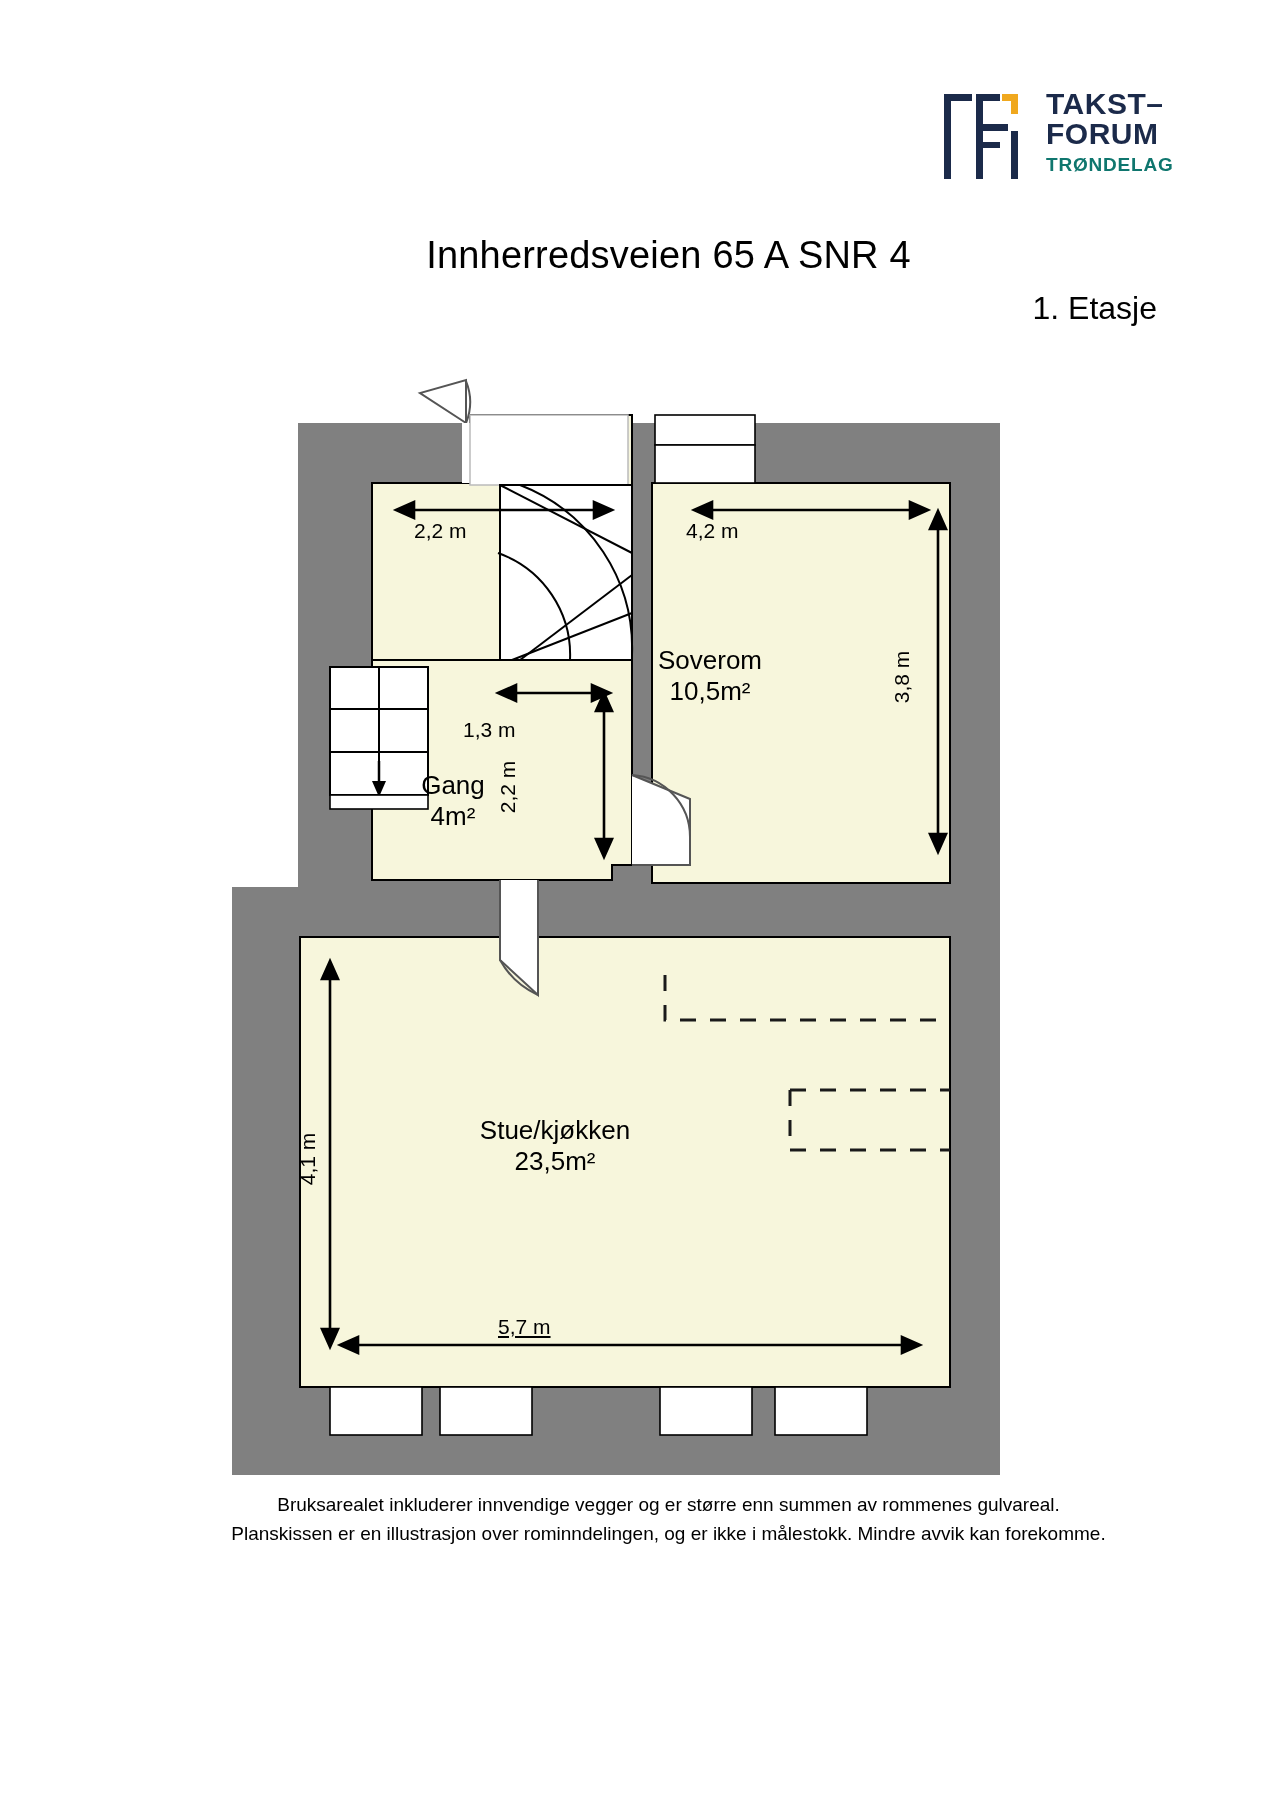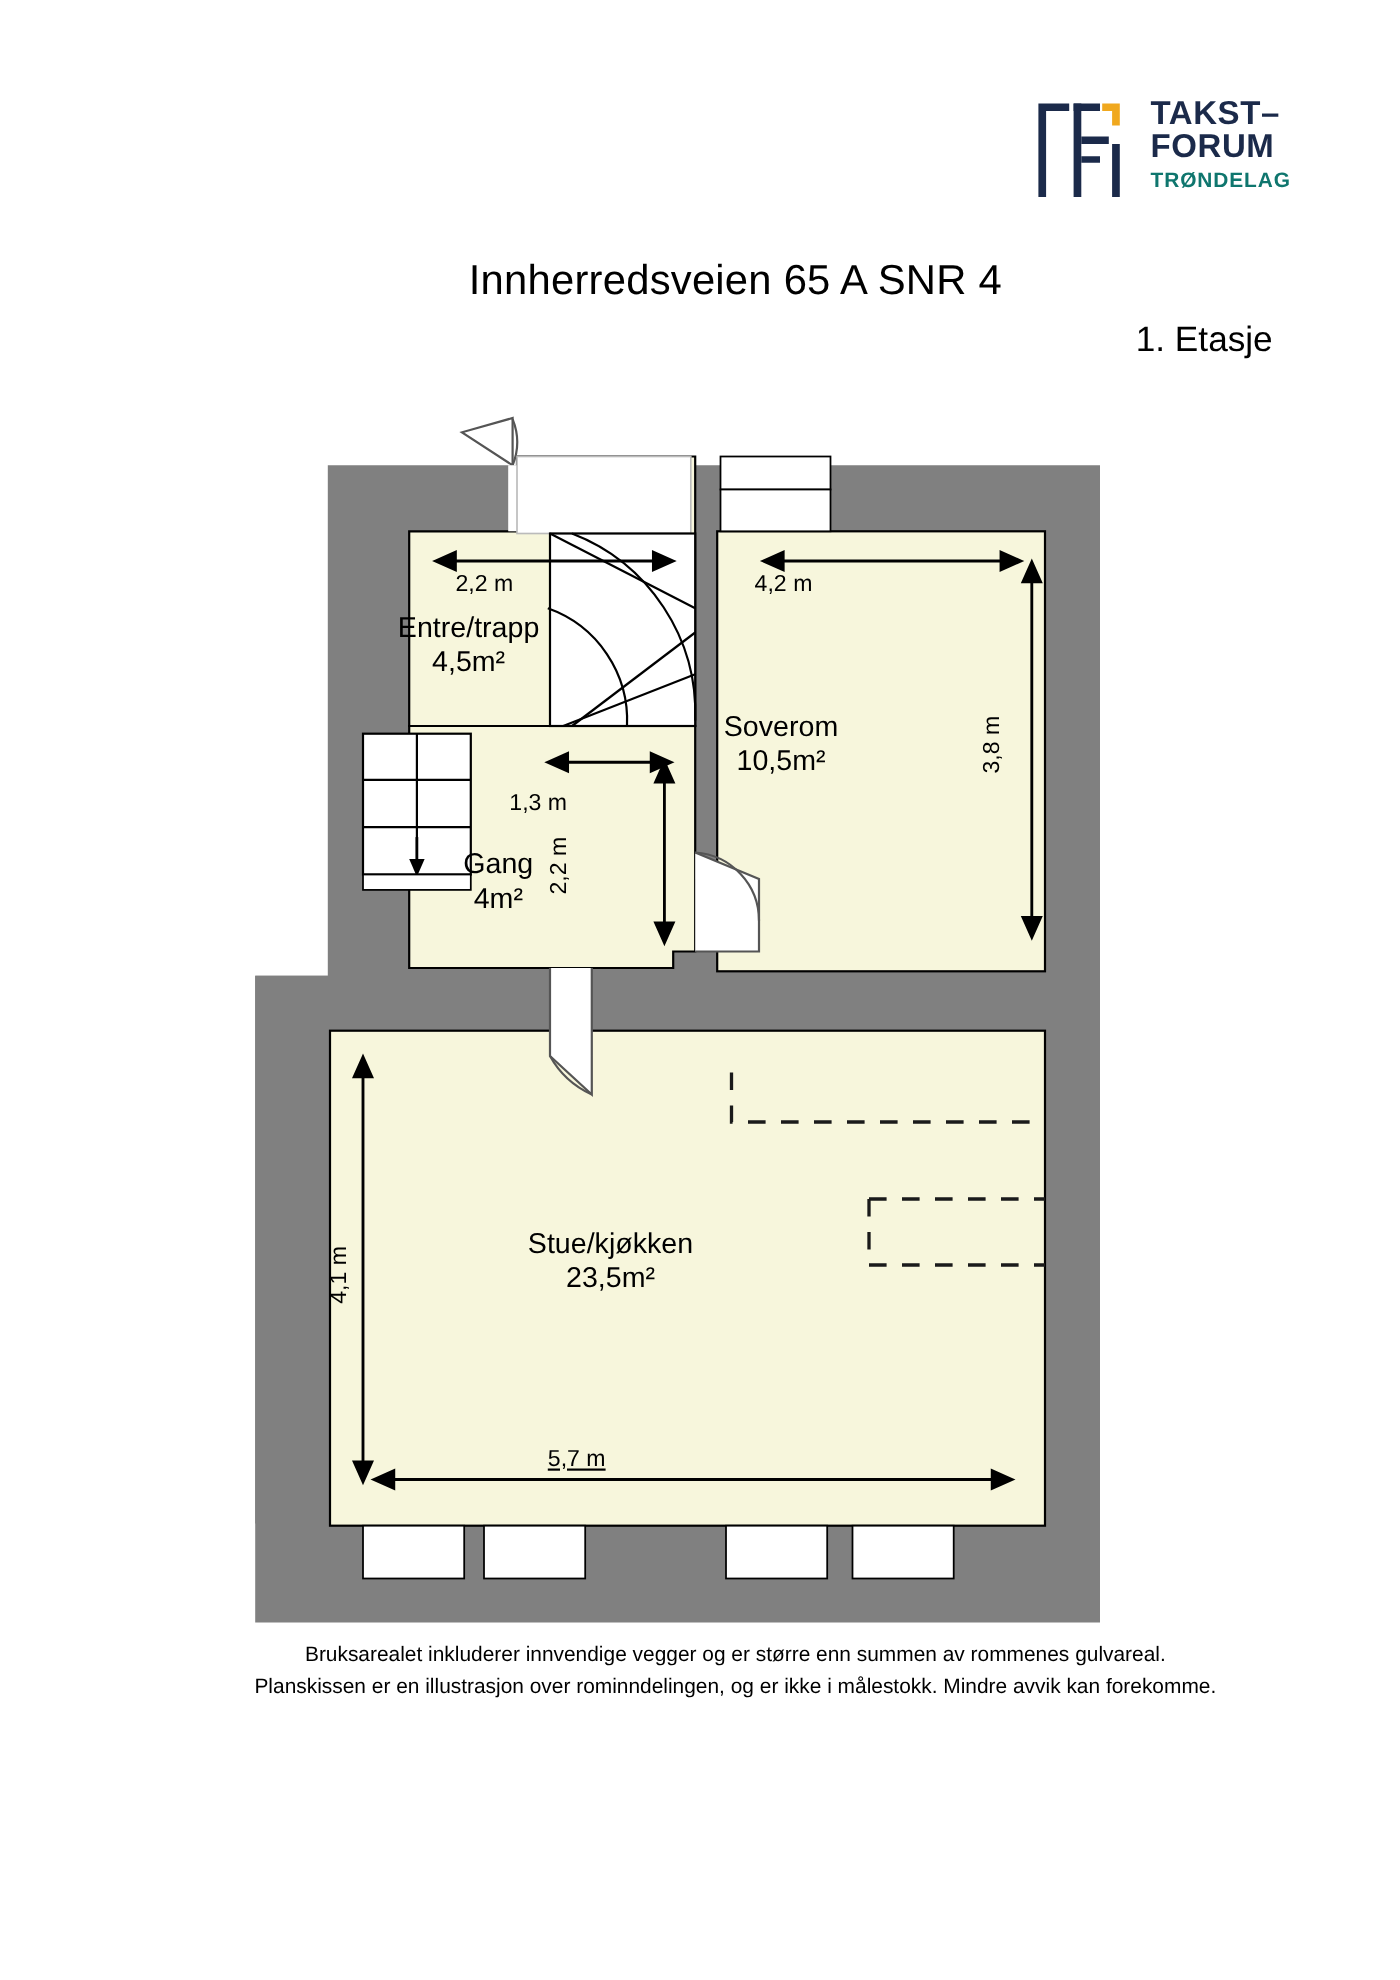--- a/index.html
+++ b/index.html
@@ -259,24 +259,20 @@
       <line x1="330" y1="598" x2="330" y2="960"></line>
       <path d="M330 586 L322 604 L338 604 Z"></path>
       <path d="M330 972 L322 954 L338 954 Z"></path>
 
       <line x1="352" y1="970" x2="908" y2="970"></line>
       <path d="M340 970 L358 962 L358 978 Z"></path>
       <path d="M920 970 L902 962 L902 978 Z"></path>
     </g>
   </svg>
 
-  <div class="room-label" style="left:336px; top:180px; width:180px;">
-    <div>Entre/trapp</div>
-    <div>4,5m²</div>
-  </div>
 
   <div class="room-label" style="left:620px; top:270px; width:180px;">
     <div>Soverom</div>
     <div>10,5m²</div>
   </div>
 
   <div class="room-label" style="left:378px; top:395px; width:150px;">
     <div>Gang</div>
     <div>4m²</div>
   </div>

